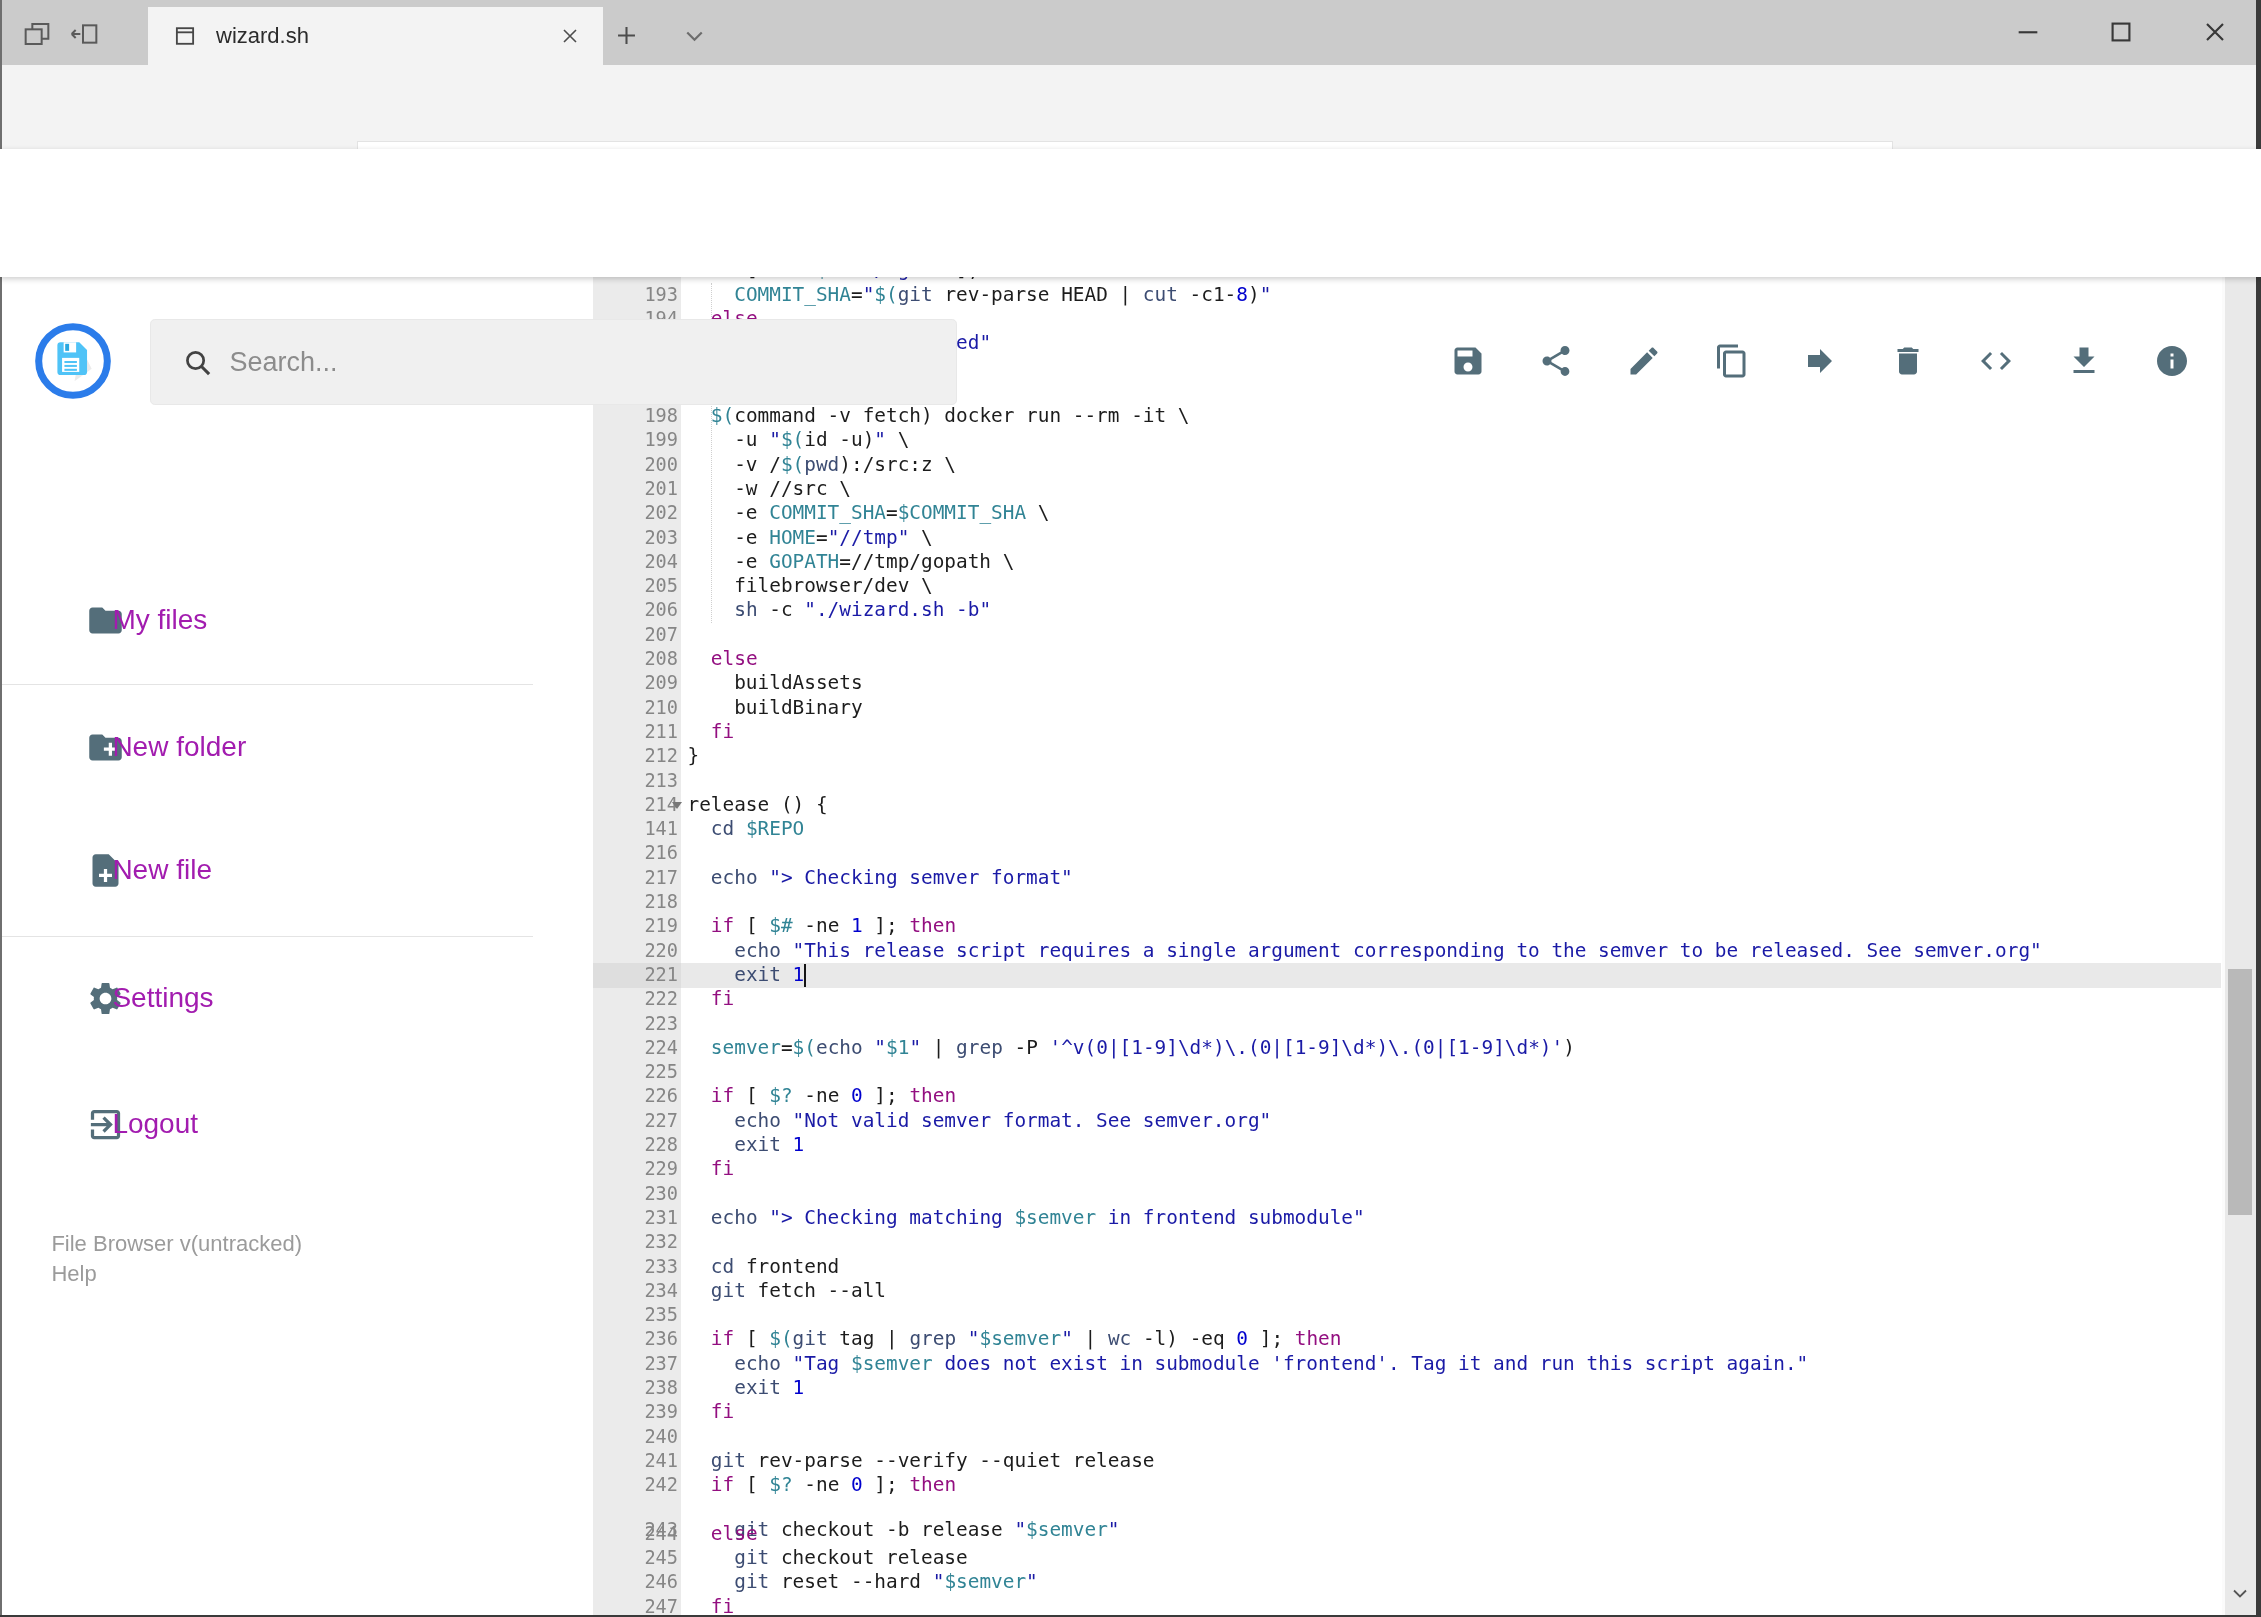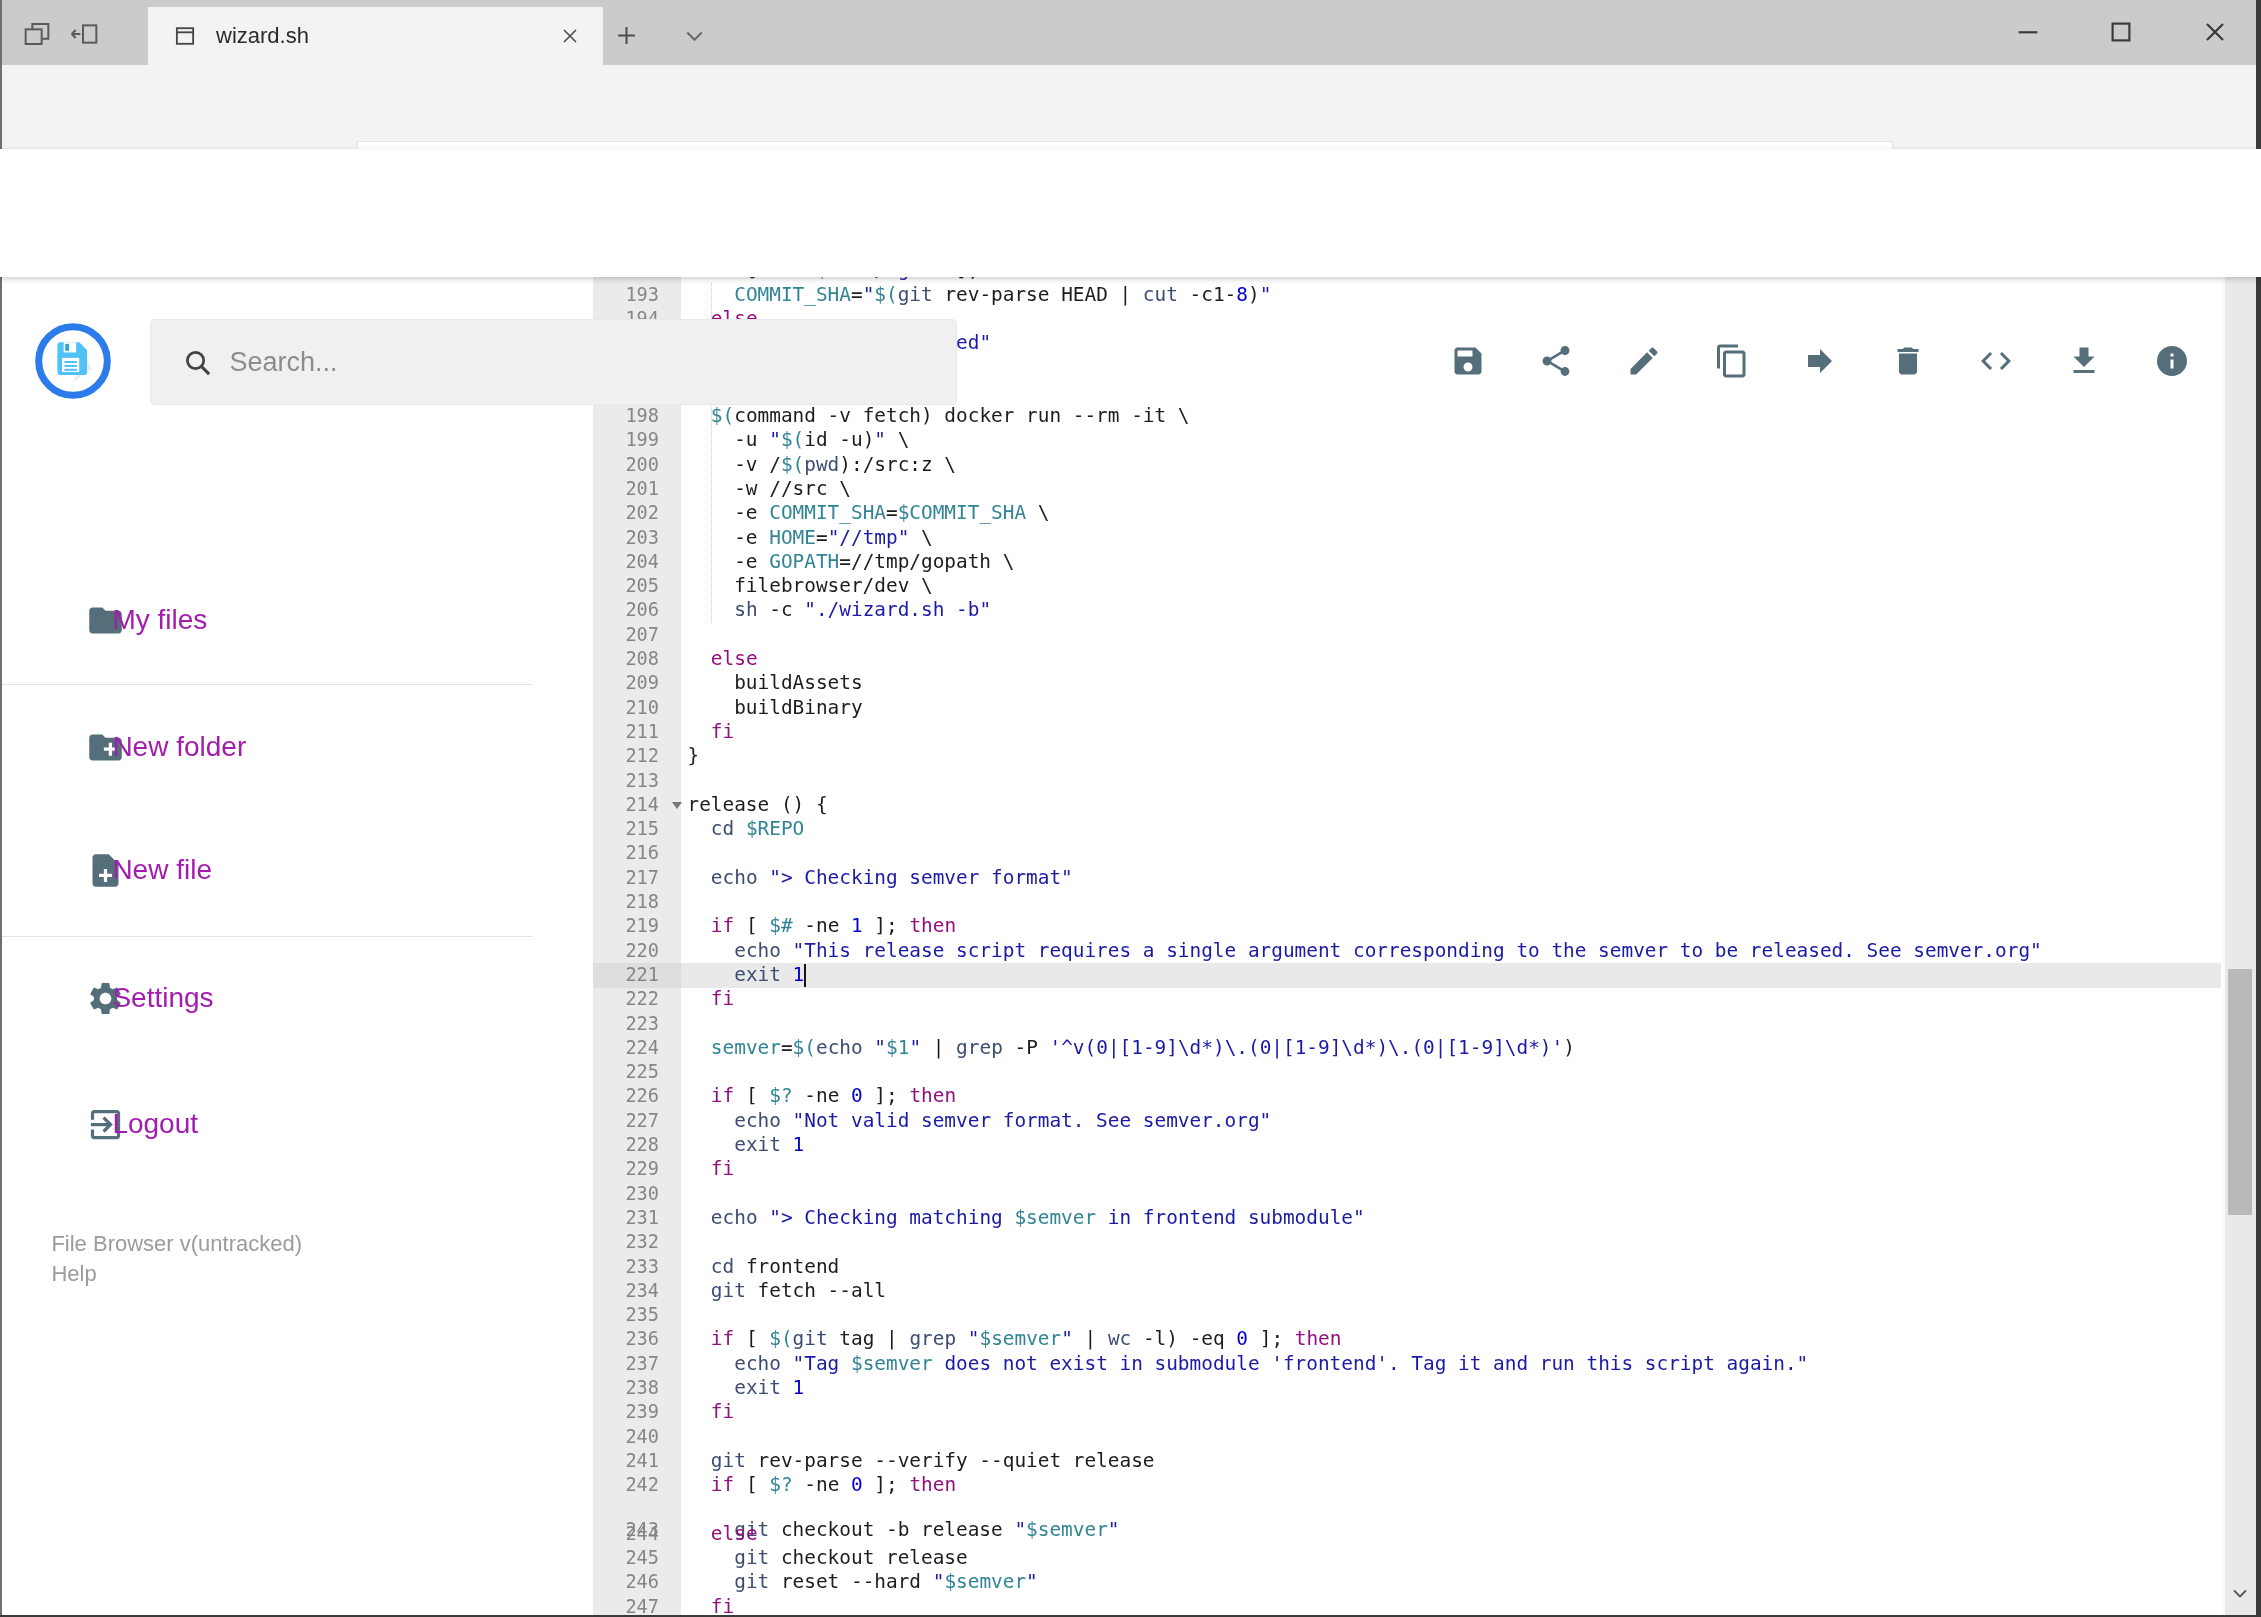--- a/index.html
+++ b/index.html
@@ -45,21 +45,21 @@
   .sb-divider{position:absolute;left:0;width:531px;height:0.8px;background:#e4e4e4;}
   #sb-footer{position:absolute;left:49px;top:953px;font-size:22px;color:#9b9b9b;line-height:30px;}
   #sb-help{cursor:pointer;}
   
   #editor{left:593px;top:276px;width:1628px;height:1341px;overflow:hidden;background:#fff;}
   #gutter-bg{position:absolute;left:0;top:0;width:88px;height:1341px;background:#ebebeb;}
   .ed-row{position:absolute;left:0;width:1628px;height:25px;}
   .ed-row.active .code-cell{background:#e9e9e9;}
   .ed-row.active .gut-cell{background:#dedede;}
   .gut-cell{position:absolute;left:0;top:0;width:88px;height:25px;box-sizing:border-box;
-    padding-right:22px;text-align:right;font:18.6px/24px "DejaVu Sans Mono",monospace;color:#868686;}
+    padding-right:3px;text-align:right;font:18.6px/24px "DejaVu Sans Mono",monospace;color:#868686;}
   .code-cell{position:absolute;left:88px;top:0;width:1540px;height:25px;box-sizing:border-box;padding-left:6.5px;
     white-space:pre;font:19.4px/24px "DejaVu Sans Mono",monospace;color:#1c1c1c;}
   .fold{position:absolute;right:-0.8px;top:9px;width:0;height:0;
     border-left:5.7px solid transparent;border-right:5.7px solid transparent;border-top:7.3px solid #777;}
   .tk-k{color:#930f80;}.tk-b{color:#3c4c72;}.tk-v{color:#318495;}.tk-s{color:#1a1aa6;}.tk-n{color:#0000cd;}.tk-t{color:#1c1c1c;}
   #indent-guide{position:absolute;border-left:1.6px dotted #cfcfcf;width:0;}
   #cursor{position:absolute;width:2.4px;height:22.6px;background:#151515;}
   
   #scroll-gap{left:2222px;top:149px;width:3.2px;height:1468px;background:#fbfbfb;}
   #scroll-track{left:2225px;top:149px;width:31px;height:1468px;background:#e9e9e9;}
@@ -412,21 +412,21 @@
       </div>
       <div class="ed-row" style="top: 493px;">
         <div class="gut-cell">213</div>
         <div class="code-cell"></div>
       </div>
       <div class="ed-row" style="top: 517px;">
         <div class="gut-cell">214<span class="fold"></span></div>
         <div class="code-cell"><span class="tk-t">release () {</span></div>
       </div>
       <div class="ed-row" style="top: 541px;">
-        <div class="gut-cell">215</div>
+        <div class="gut-cell">141</div>
         <div class="code-cell"><span class="tk-t">  </span><span class="tk-b">cd</span><span class="tk-t"> </span><span class="tk-v">$REPO</span></div>
       </div>
       <div class="ed-row" style="top: 565px;">
         <div class="gut-cell">216</div>
         <div class="code-cell"></div>
       </div>
       <div class="ed-row" style="top: 590px;">
         <div class="gut-cell">217</div>
         <div class="code-cell"><span class="tk-t">  </span><span class="tk-b">echo</span><span class="tk-t"> </span><span class="tk-s">"&gt; Checking semver format"</span></div>
       </div>

